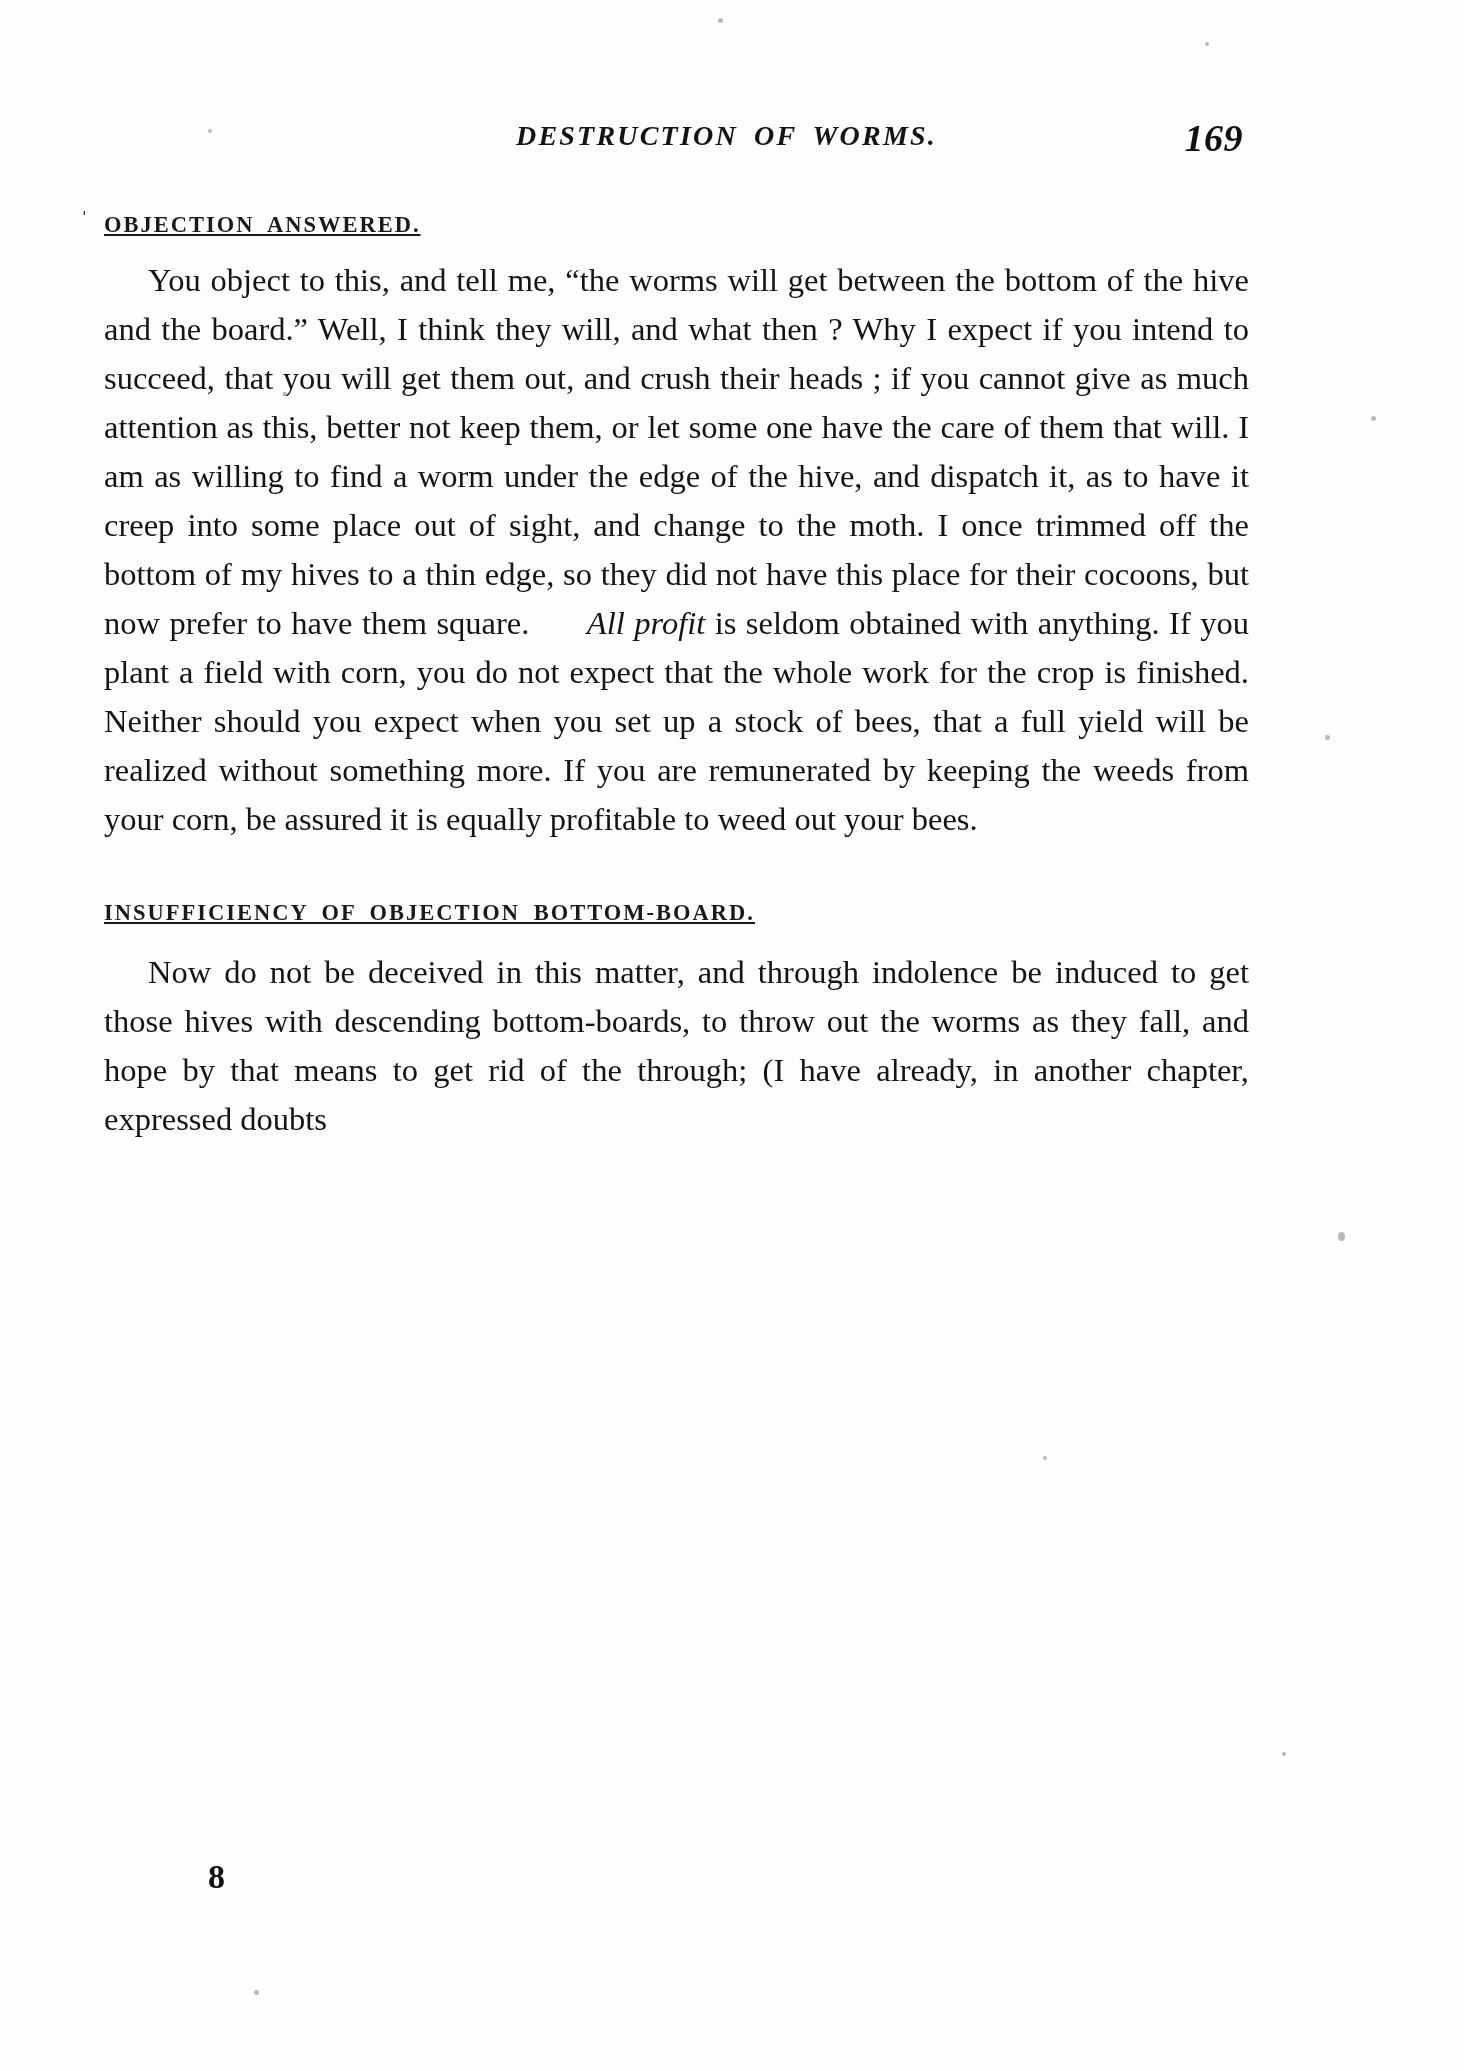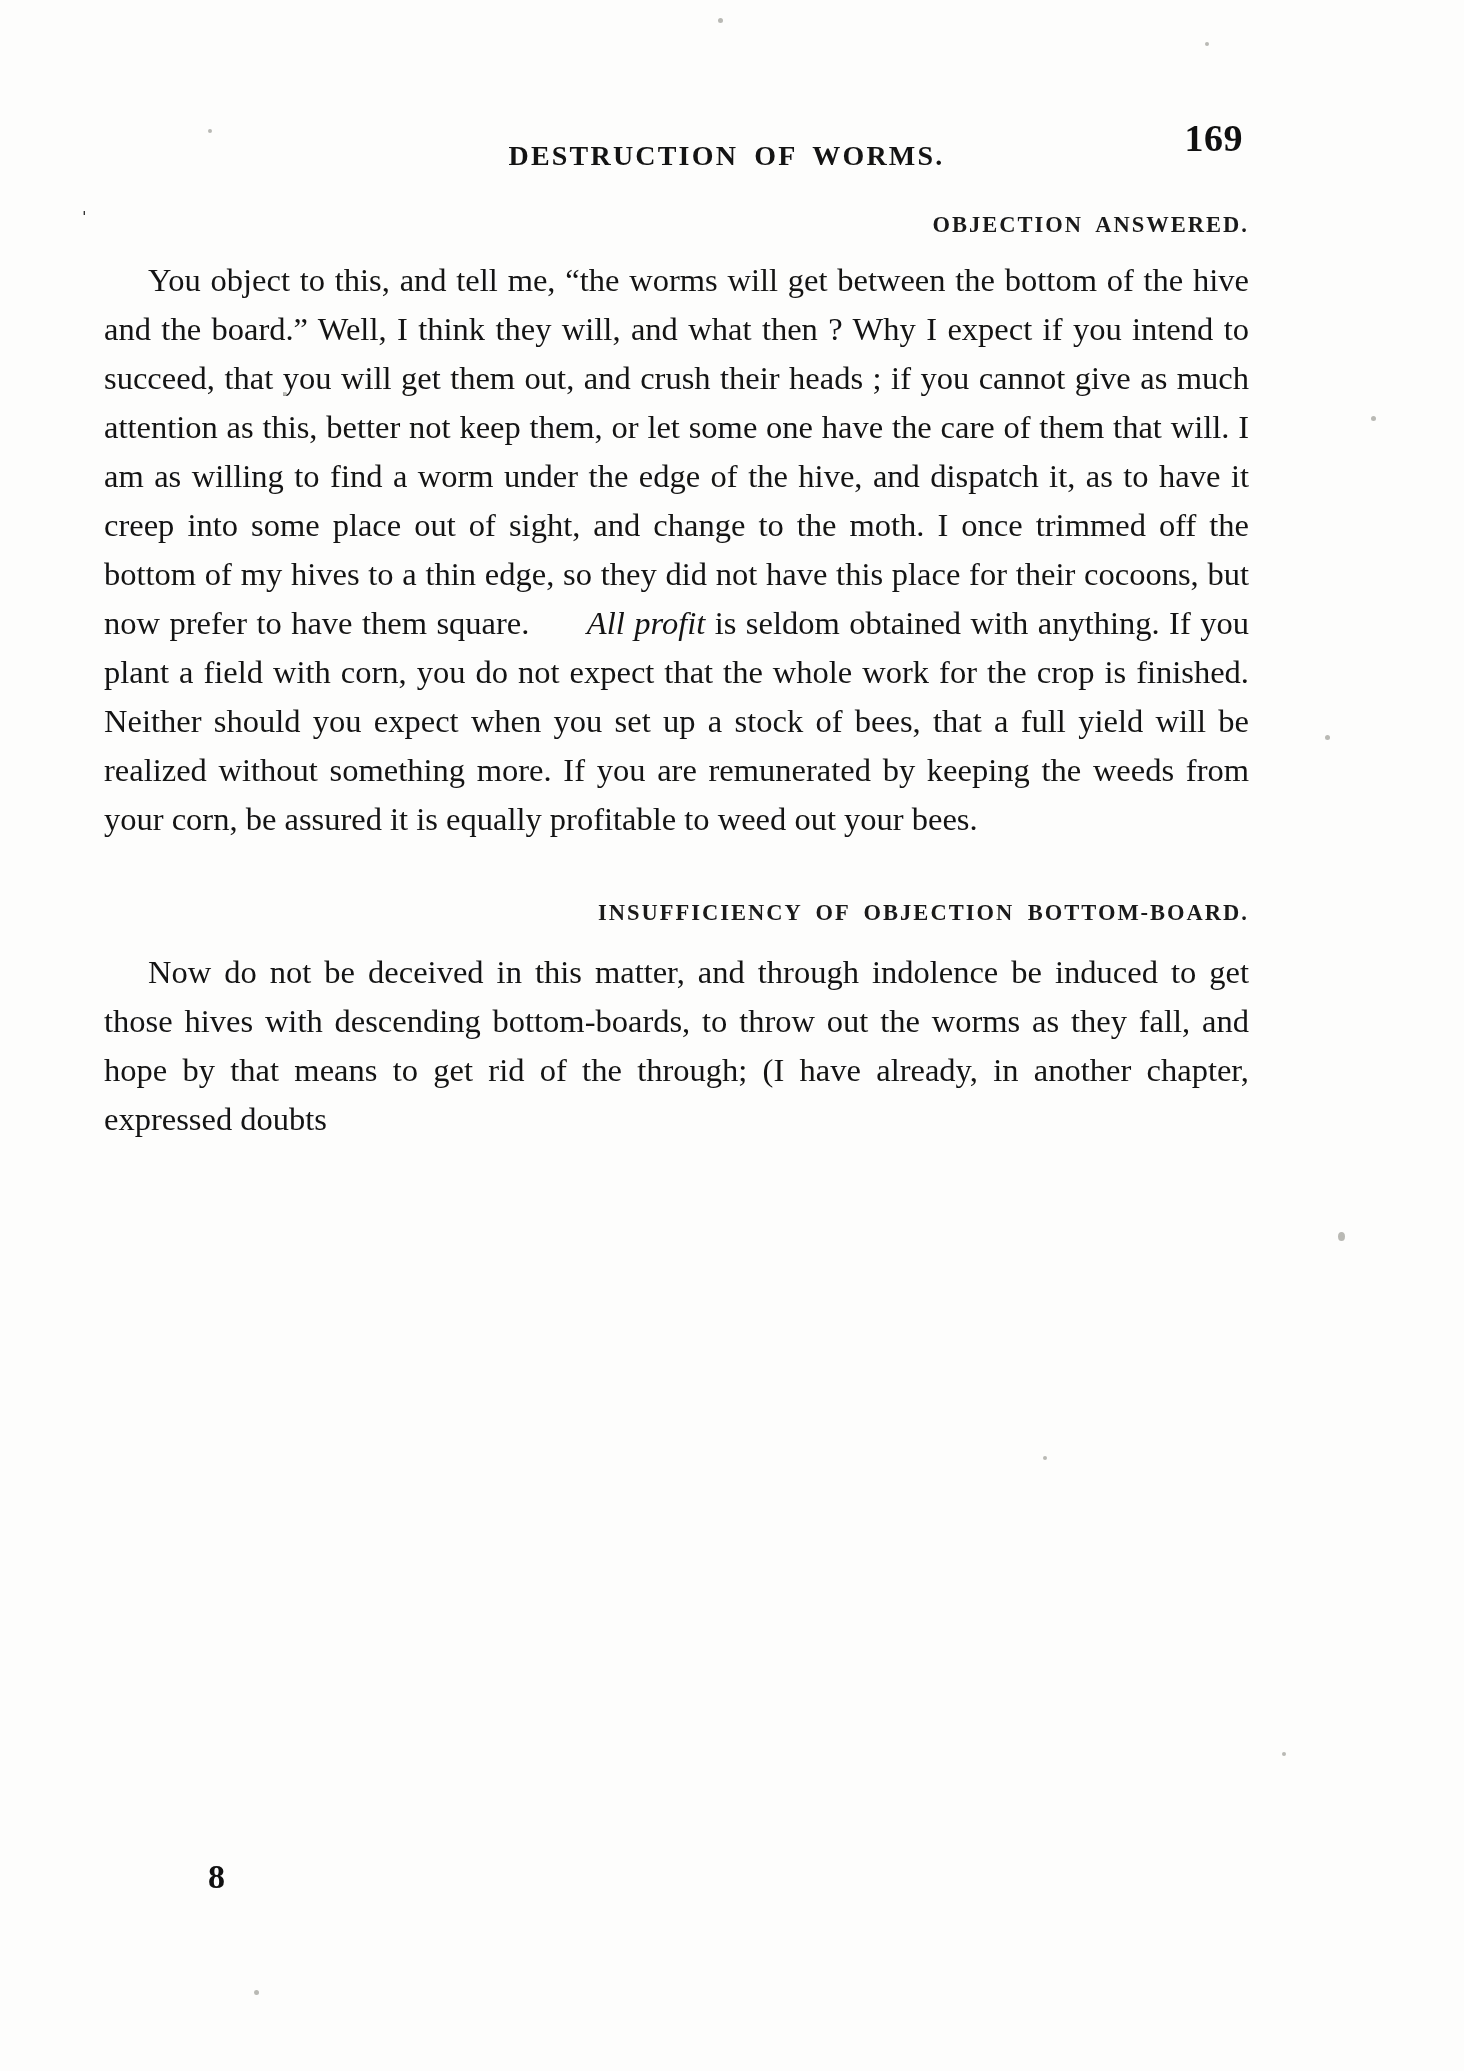--- a/index.html
+++ b/index.html
@@ -24,25 +24,26 @@
   }
   .content {
     position: absolute;
     left: 104px;
     top: 120px;
     width: 1145px;
   }
   
   .running-head {
     display: flex;
-    align-items: flex-end;
+    align-items: flex-start;
     justify-content: center;
     position: relative;
     height: 52px;
     margin-bottom: 18px;
+    font-style: italic;
   }
   .head-title {
     font-family: "Liberation Serif", serif;
     font-weight: bold;
     font-size: 28px;
     letter-spacing: 2.2px;
     word-spacing: 7px;
     color: #141414;
     margin-left: 100px;
   }
@@ -73,27 +74,28 @@
   }
   .lead-mark {
     position: absolute;
     left: -24px;
     margin-top: 6px;
     font-size: 26px;
     color: #333;
   }
   
   .section-head {
-    text-align: right;
+    text-align: left;
     font-size: 22.5px;
     font-weight: bold;
     letter-spacing: 2.0px;
     word-spacing: 6px;
     color: #1a1a1a;
     margin: 40px 0 18px 0;
+    text-decoration: underline;
   }
   .section-head.wide {
     margin-top: 56px;
     margin-bottom: 22px;
   }
   .it { font-style: italic; margin-left: 48px; }
 
   
   .sheet-sig {
     position: absolute;

